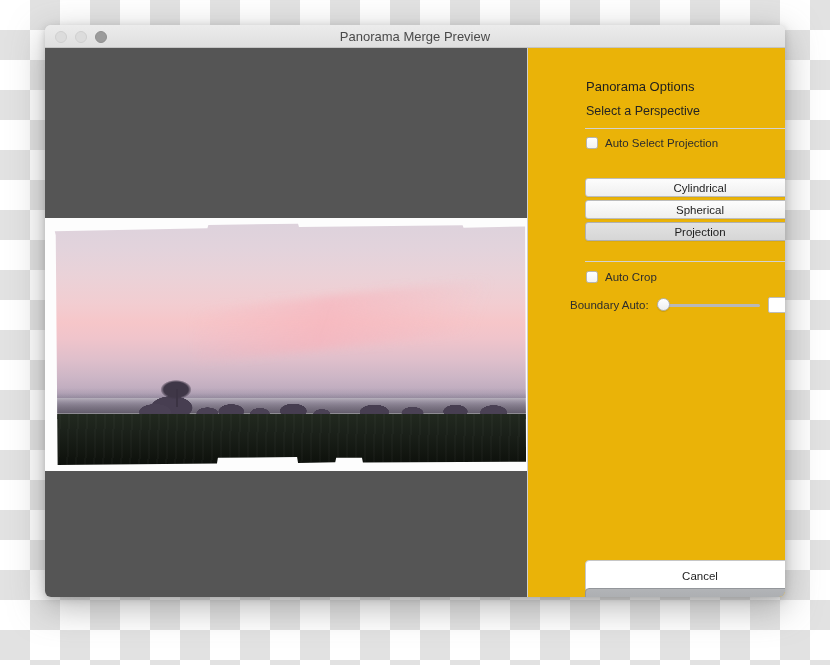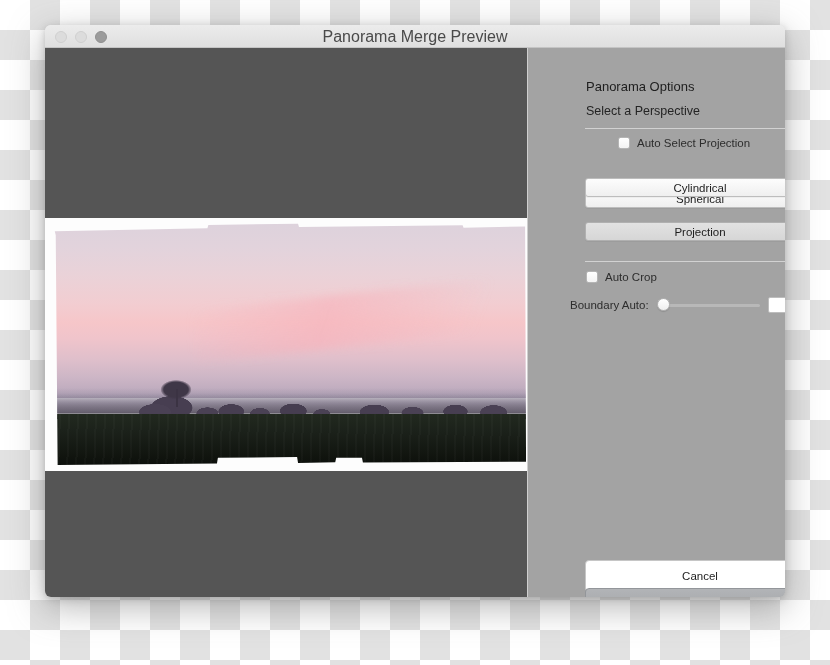--- a/index.html
+++ b/index.html
@@ -27,21 +27,21 @@
     border-bottom:1px solid #c4c4c4;
     box-sizing:border-box;
   }
   .lights{position:absolute;left:10px;top:6px;display:flex;gap:8px;}
   .light{width:12px;height:12px;border-radius:50%;}
   .light.l1{background:#dcdcdc;border:1px solid #cfcfcf;box-sizing:border-box;}
   .light.l2{background:#dcdcdc;border:1px solid #cfcfcf;box-sizing:border-box;}
   .light.l3{background:#9b9b9b;border:1px solid #8f8f8f;box-sizing:border-box;}
   .wtitle{
     position:absolute;left:0;top:0;width:100%;height:23px;line-height:23px;
-    text-align:center;font-size:16px;color:#4a4a4a;
+    text-align:center;font-size:13px;color:#4a4a4a;
     user-select:none;
   }
 
   
   .canvas{
     position:absolute;left:0;top:23px;width:482px;height:549px;
     background:#555555;overflow:hidden;
   }
   
   .paper{
@@ -103,44 +103,44 @@
     background:linear-gradient(to bottom,#22291f 0%,#1b211a 35%,#121610 75%,#0c0f0b 100%);
   }
   .field:before{
     content:"";position:absolute;left:0;top:0;width:100%;height:100%;
     background:repeating-linear-gradient(92deg, rgba(255,255,255,0.022) 0 2px, rgba(0,0,0,0) 2px 9px);
   }
 
   
   .panel{
     position:absolute;left:482px;top:23px;width:258px;height:549px;
-    background:#a3a3a3;border-left:1px solid #cfcfcf;box-sizing:border-box;
+    background:#eab308;border-left:1px solid #cfcfcf;box-sizing:border-box;
   }
   .h1{position:absolute;left:58px;top:31px;font-size:13px;color:#1e1e1e;}
   .h2{position:absolute;left:58px;top:56px;font-size:12.5px;color:#242424;}
   .sep{position:absolute;left:57px;width:230px;height:1px;background:#d2d2d2;}
   .sep.s1{top:80px;} .sep.s2{top:213px;}
 
   .checkrow{position:absolute;left:58px;display:flex;align-items:center;gap:7px;}
-  .checkrow.c1{top:89px;margin-left:32px;} .checkrow.c2{top:223px;}
+  .checkrow.c1{top:89px;} .checkrow.c2{top:223px;}
   .cbox{
     width:12px;height:12px;border:1px solid #b5b5b5;border-radius:2.5px;
     background:linear-gradient(#ffffff,#f3f3f3);box-sizing:border-box;
   }
   .clabel{font-size:11.5px;color:#2d2d2d;}
 
   .pbtn{
     position:absolute;left:57px;width:230px;height:19px;
     border:1px solid #bdbdbd;border-radius:3px;box-sizing:border-box;
     background:linear-gradient(#fdfdfd,#efefef);
     font-size:11.5px;color:#1d1d1d;
     display:flex;align-items:center;justify-content:center;
     box-shadow:0 1px 0 rgba(0,0,0,0.04);
   }
-  .pbtn.b1{top:109px;margin-top:32px;} .pbtn.b2{top:130px;}
+  .pbtn.b1{top:120px;margin-top:32px;} .pbtn.b2{top:130px;}
   .pbtn.b3{top:174px;background:linear-gradient(#e2e2e2,#d6d6d6);border-color:#b0b0b0;}
 
   .warprow{position:absolute;left:42px;top:248px;width:230px;height:18px;display:flex;align-items:center;}
   .warplabel{font-size:11.5px;color:#2d2d2d;white-space:nowrap;}
   .slider{position:relative;flex:1;height:14px;margin-left:8px;margin-right:8px;}
   .strack{position:absolute;left:0;top:6px;width:100%;height:3px;border-radius:2px;background:#b8b8b8;}
   .sknob{
     position:absolute;left:0;top:0;width:13px;height:13px;border-radius:50%;
     background:linear-gradient(#ffffff,#eeeeee);border:1px solid #b2b2b2;box-sizing:border-box;
     box-shadow:0 1px 1px rgba(0,0,0,0.12);

